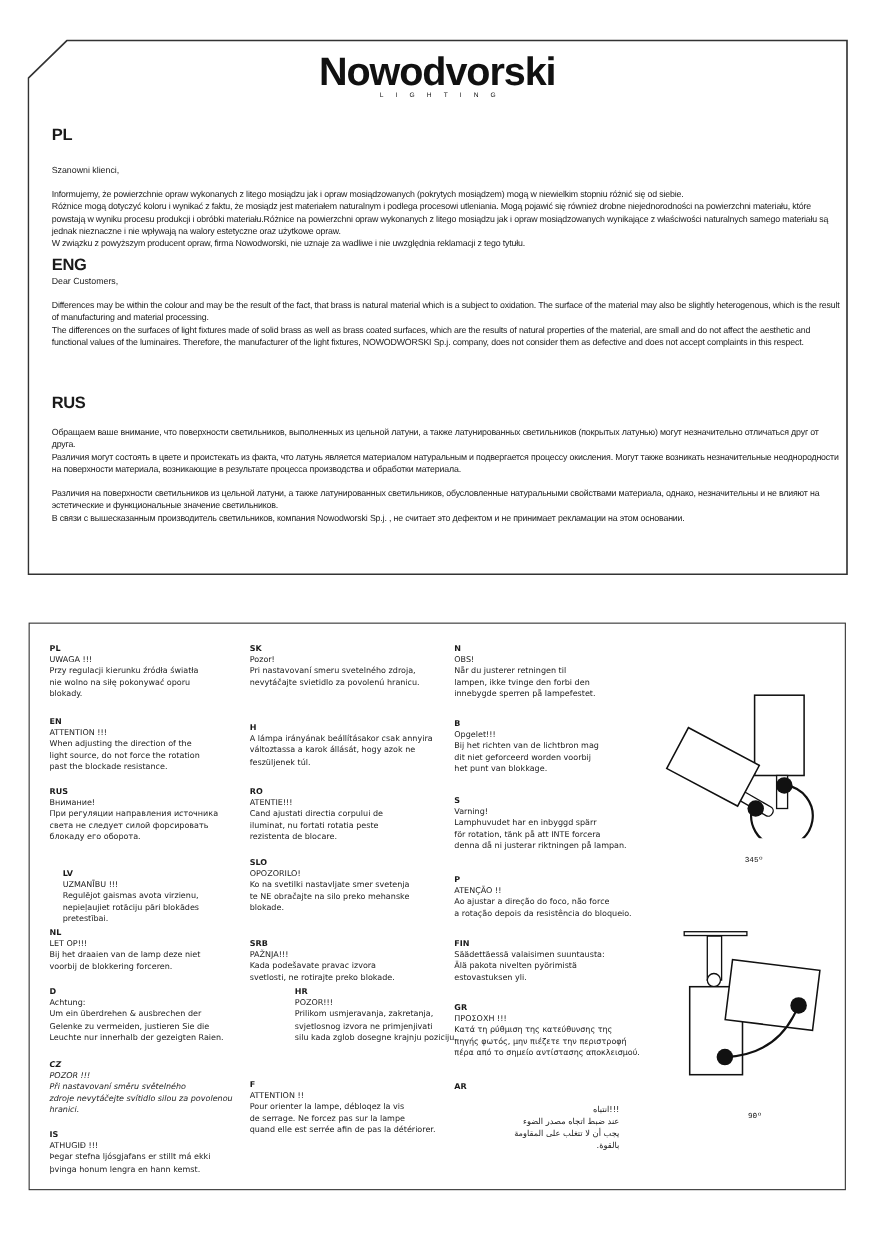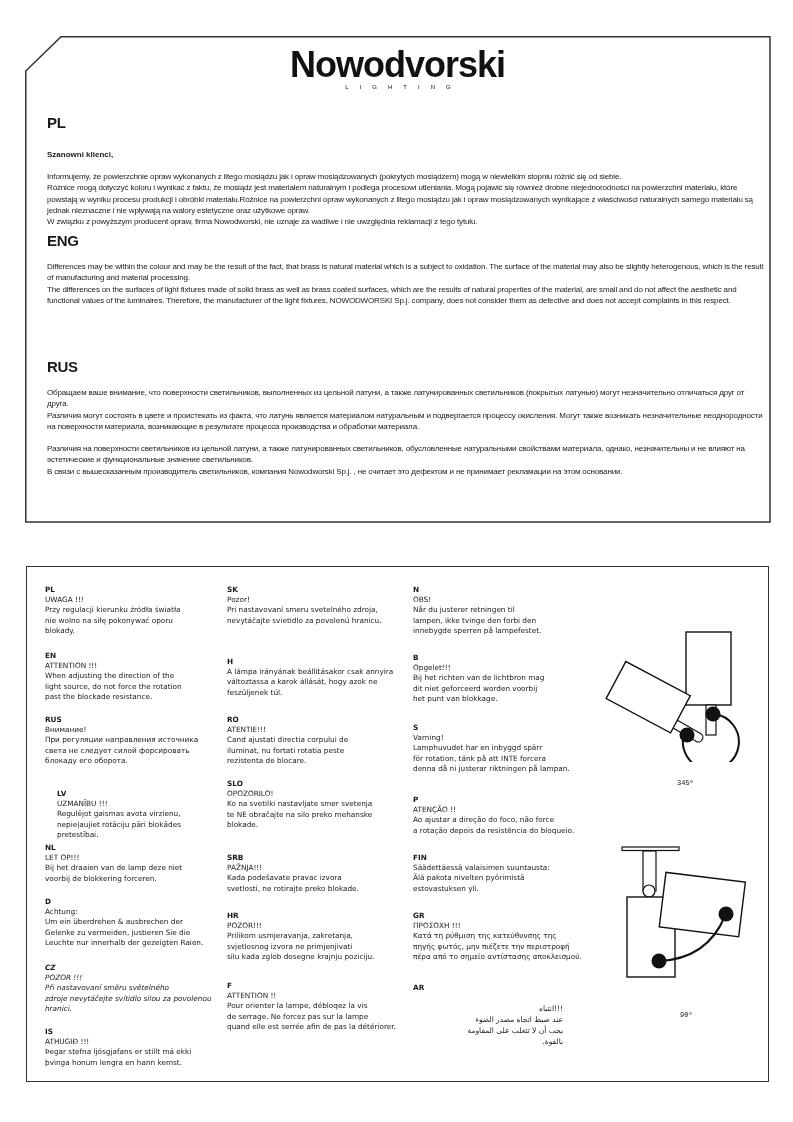--- a/index.html
+++ b/index.html
@@ -7,21 +7,21 @@
   .panel-top {
     position: absolute; left: 25px; top: 36px; width: 745px; height: 486px;
   }
   .panel-top svg.frame { position: absolute; left: 0; top: 0; }
   .logo { position: absolute; left: 0; right: 0; top: 12px; text-align: center; }
   .logo-name { font-family: "Liberation Sans", sans-serif; font-size: 36px; letter-spacing: -1px; font-weight: bold; color: #111; line-height: 34px; }
   .logo-sub { font-family: "Liberation Sans", sans-serif; font-size: 6px; letter-spacing: 11px; margin-left: 12px; color: #111; line-height: 10px; }
   .lang-block { position: absolute; left: 22px; width: 720px; font-family: "Liberation Sans", sans-serif; }
   .lang-code { font-family: "Liberation Sans", sans-serif; font-weight: bold; font-size: 15px; line-height: 18px; margin: 0; letter-spacing: -0.3px; }
   .greeting { font-size: 8px; line-height: 11px; margin-top: 4px; }
-  .greeting.bold { font-weight: bold; margin-top: 17px; }
+  .greeting.bold { font-weight: normal; margin-top: 17px; }
   .para { font-size: 8px; line-height: 11.3px; letter-spacing: -0.15px; }
   .gap { height: 11px; }
 
   .panel-bottom { position: absolute; left: 26px; top: 566px; width: 743px; height: 516px; border: 1.5px solid #333; box-sizing: border-box; }
   .col { position: absolute; top: 18px; font-family: "DejaVu Sans", sans-serif; font-size: 7.3px; line-height: 10.2px; color: #1a1a1a; }
   .col.c1 { left: 18px; width: 190px; }
   .col.c2 { left: 200px; width: 190px; }
   .col.c3 { left: 386px; width: 190px; }
   .warn { position: absolute; left: 0; width: 200px; }
   .warn .code { font-weight: bold; }
@@ -46,20 +46,21 @@
     <div class="lang-code">PL</div>
     <div class="greeting bold">Szanowni klienci,</div>
     <div class="gap"></div>
     <div class="para">Informujemy, że powierzchnie opraw wykonanych z litego mosiądzu jak i opraw mosiądzowanych (pokrytych mosiądzem) mogą w niewielkim stopniu różnić się od siebie.</div>
     <div class="para">Różnice mogą dotyczyć koloru i wynikać z faktu, że mosiądz jest materiałem naturalnym i podlega procesowi utleniania. Mogą pojawić się również drobne niejednorodności na powierzchni materiału, które powstają w wyniku procesu produkcji i obróbki materiału.Różnice na powierzchni opraw wykonanych z litego mosiądzu jak i opraw mosiądzowanych wynikające z właściwości naturalnych samego materiału są jednak nieznaczne i nie wpływają na walory estetyczne oraz użytkowe opraw.</div>
     <div class="para">W związku z powyższym producent opraw, firma Nowodworski, nie uznaje za wadliwe i nie uwzględnia reklamacji z tego tytułu.</div>
   </div>
 
   <div class="lang-block" style="top:196px;">
     <div class="lang-code">ENG</div>
+    <div class="greeting" style="margin-top:0;">Dear Customers,</div>
     <div class="gap"></div>
     <div class="para">Differences may be within the colour and may be the result of the fact, that brass is natural material which is a subject to oxidation. The surface of the material may also be slightly heterogenous, which is the result of manufacturing and material processing.</div>
     <div class="para">The differences on the surfaces of light fixtures made of solid brass as well as brass coated surfaces, which are the results of natural properties of the material, are small and do not affect the aesthetic and functional values of the luminaires. Therefore, the manufacturer of the light fixtures, NOWODWORSKI Sp.j. company, does not consider them as defective and does not accept complaints in this respect.</div>
   </div>
 
   <div class="lang-block" style="top:322px;">
     <div class="lang-code">RUS</div>
     <div class="gap"></div>
     <div class="para">Обращаем ваше внимание, что поверхности светильников, выполненных из цельной латуни, а также латунированных светильников (покрытых латунью) могут незначительно отличаться друг от друга.</div>
     <div class="para">Различия могут состоять в цвете и проистекать из факта, что латунь является материалом натуральным и подвергается процессу окисления. Могут также возникать незначительные неоднородности на поверхности материала, возникающие в результате процесса производства и обработки материала.</div>
@@ -152,21 +153,21 @@
         <div>Ko na svetilki nastavljate smer svetenja</div>
         <div>te NE obračajte na silo preko mehanske</div>
         <div>blokade.</div>
       </div>
       <div class="warn" style="top: 268px;">
         <div class="code">SRB</div>
         <div>PAŽNJA!!!</div>
         <div>Kada podešavate pravac izvora</div>
         <div>svetlosti, ne rotirajte preko blokade.</div>
       </div>
-      <div class="warn" style="top: 326px;">
+      <div class="warn" style="top: 312px; margin-left: 41px;">
         <div class="code">HR</div>
         <div>POZOR!!!</div>
         <div>Prilikom usmjeravanja, zakretanja,</div>
         <div>svjetlosnog izvora ne primjenjivati</div>
         <div>silu kada zglob dosegne krajnju poziciju.</div>
       </div>
       <div class="warn" style="top: 396px;">
         <div class="code">F</div>
         <div>ATTENTION !!</div>
         <div>Pour orienter la lampe, débloqez la vis</div>

